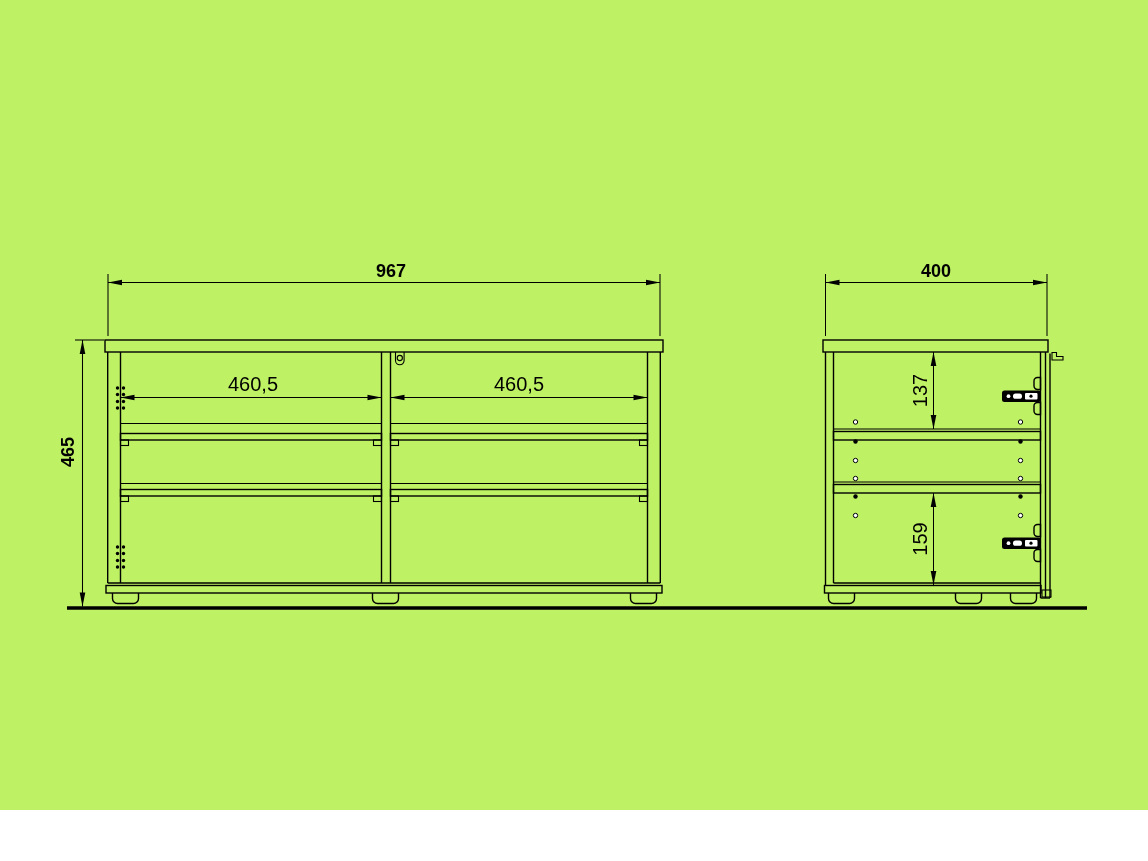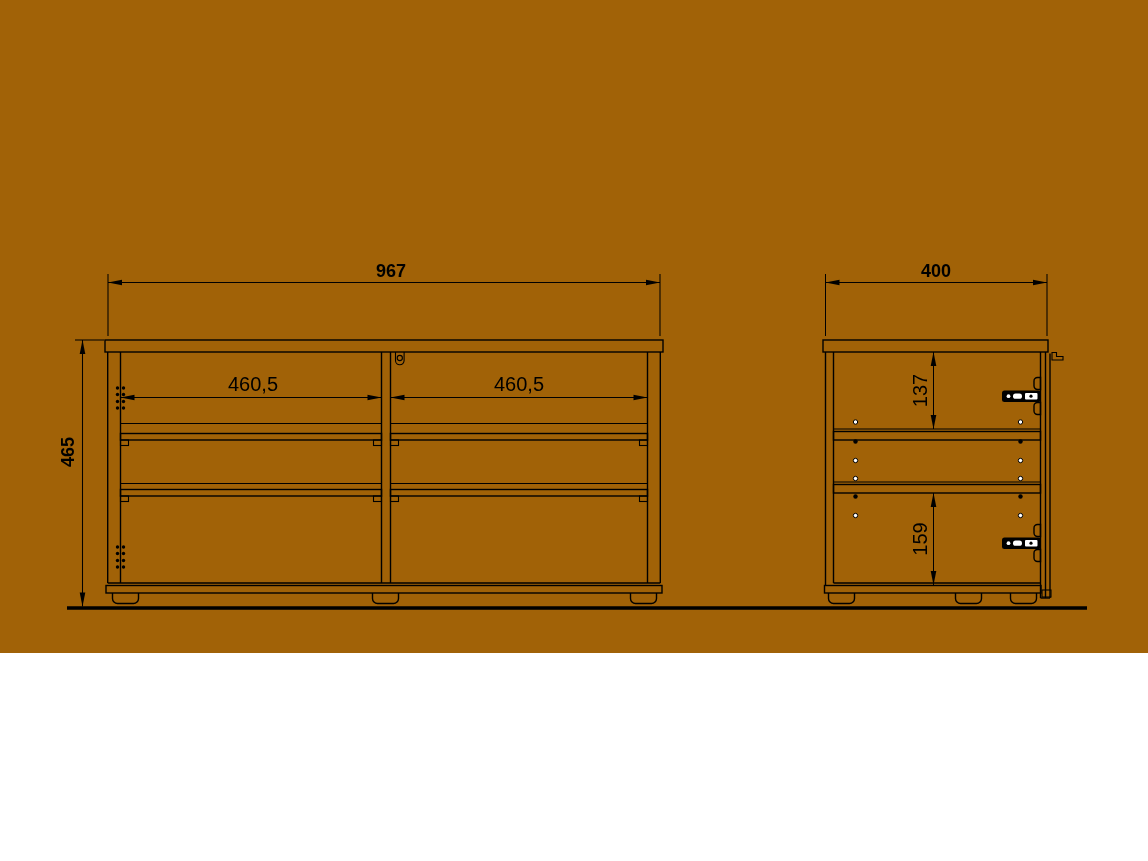--- a/index.html
+++ b/index.html
@@ -1,16 +1,16 @@
 <!DOCTYPE html>
 <html><head>
 <meta charset="utf-8">
 <style>
   html,body{margin:0;padding:0;background:#ffffff;}
-  .stage{width:1148px;height:653px;position:relative;background:#a16207;overflow:hidden;}
+  .stage{width:1148px;height:810px;position:relative;background:#bef264;overflow:hidden;}
   svg{display:block;}
   .dim-bold{font-family:"Liberation Sans",sans-serif;font-weight:bold;font-size:18px;fill:#000;stroke:none;}
   .dim-reg{font-family:"Liberation Sans",sans-serif;font-weight:normal;font-size:20px;fill:#000;stroke:none;}
   .ln{stroke:#000;fill:none;stroke-width:1.4;}
   .thin{stroke:#000;fill:none;stroke-width:1.1;}
   .dim{stroke:#000;fill:none;stroke-width:1.05;}
   .arrow{fill:#000;stroke:none;}
   .blk{fill:#000;stroke:none;}
   .wht{fill:#fff;stroke:none;}
   .hole{stroke:#000;stroke-width:1;fill:#fff;}

